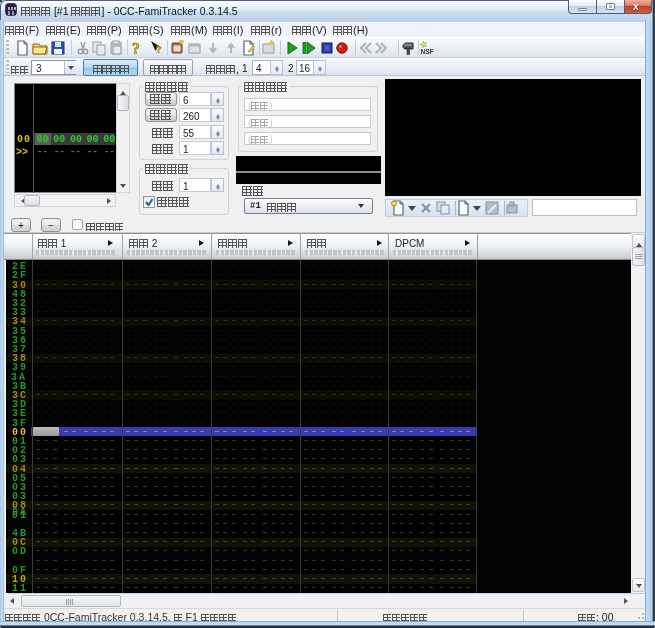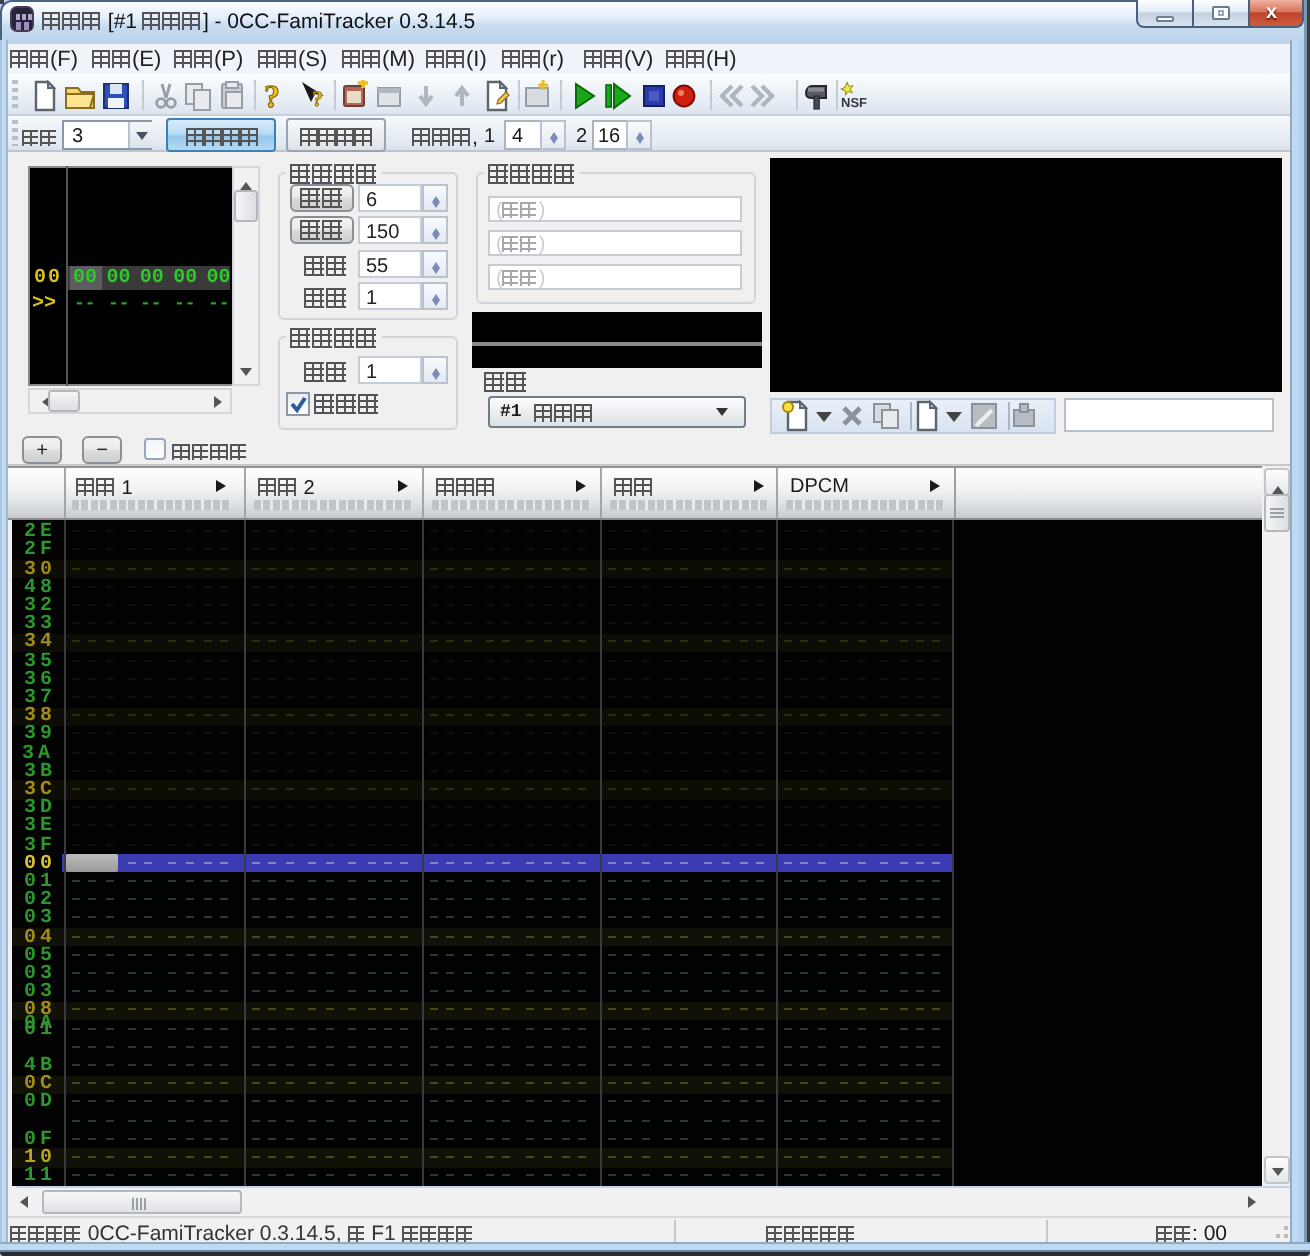--- a/index.html
+++ b/index.html
@@ -215,21 +215,21 @@
 <div class="a" style="left:145px;top:92px;width:32px;height:14px;border:1px solid #8a9097;border-radius:3px;background:linear-gradient(180deg,#f3f3f3,#ebebeb 45%,#dddddd 50%,#cfcfcf);text-align:center;line-height:12px;"><b class="c" style="width:10px;height:10px;margin-right:1px;"></b><b class="c" style="width:10px;height:10px;margin-right:1px;"></b></div>
 <div class="a" style="left:179px;top:92px;width:32px;height:14px;background:#fff;border:1px solid #c4ccd6;">
     <span style="position:absolute;left:3px;top:1.5px;font-size:10px;color:#222;">6</span>
   </div>
 <div class="a" style="left:211px;top:92px;width:13px;height:14px;border:1px solid #b8c2d0;background:linear-gradient(180deg,#f8fafc,#e4e9f1);">
     <div class="a" style="left:3.5px;top:3px;width:0;height:0;border:2.5px solid transparent;border-bottom:3px solid #7a8cb8;"></div>
     <div class="a" style="left:3.5px;top:8px;width:0;height:0;border:2.5px solid transparent;border-top:3px solid #7a8cb8;"></div>
   </div>
 <div class="a" style="left:145px;top:108px;width:32px;height:14px;border:1px solid #8a9097;border-radius:3px;background:linear-gradient(180deg,#f3f3f3,#ebebeb 45%,#dddddd 50%,#cfcfcf);text-align:center;line-height:12px;"><b class="c" style="width:10px;height:10px;margin-right:1px;"></b><b class="c" style="width:10px;height:10px;margin-right:1px;"></b></div>
 <div class="a" style="left:179px;top:108px;width:32px;height:14px;background:#fff;border:1px solid #c4ccd6;">
-    <span style="position:absolute;left:3px;top:1.5px;font-size:10px;color:#222;">150</span>
+    <span style="position:absolute;left:3px;top:1.5px;font-size:10px;color:#222;">260</span>
   </div>
 <div class="a" style="left:211px;top:108px;width:13px;height:14px;border:1px solid #b8c2d0;background:linear-gradient(180deg,#f8fafc,#e4e9f1);">
     <div class="a" style="left:3.5px;top:3px;width:0;height:0;border:2.5px solid transparent;border-bottom:3px solid #7a8cb8;"></div>
     <div class="a" style="left:3.5px;top:8px;width:0;height:0;border:2.5px solid transparent;border-top:3px solid #7a8cb8;"></div>
   </div>
 <div class="a" style="left:152px;top:127px;"><b class="c" style="width:10px;height:10px;margin-right:1px;"></b><b class="c" style="width:10px;height:10px;margin-right:1px;"></b></div>
 <div class="a" style="left:179px;top:125px;width:32px;height:14px;background:#fff;border:1px solid #c4ccd6;">
     <span style="position:absolute;left:3px;top:1.5px;font-size:10px;color:#222;">55</span>
   </div>
 <div class="a" style="left:211px;top:125px;width:13px;height:14px;border:1px solid #b8c2d0;background:linear-gradient(180deg,#f8fafc,#e4e9f1);">

